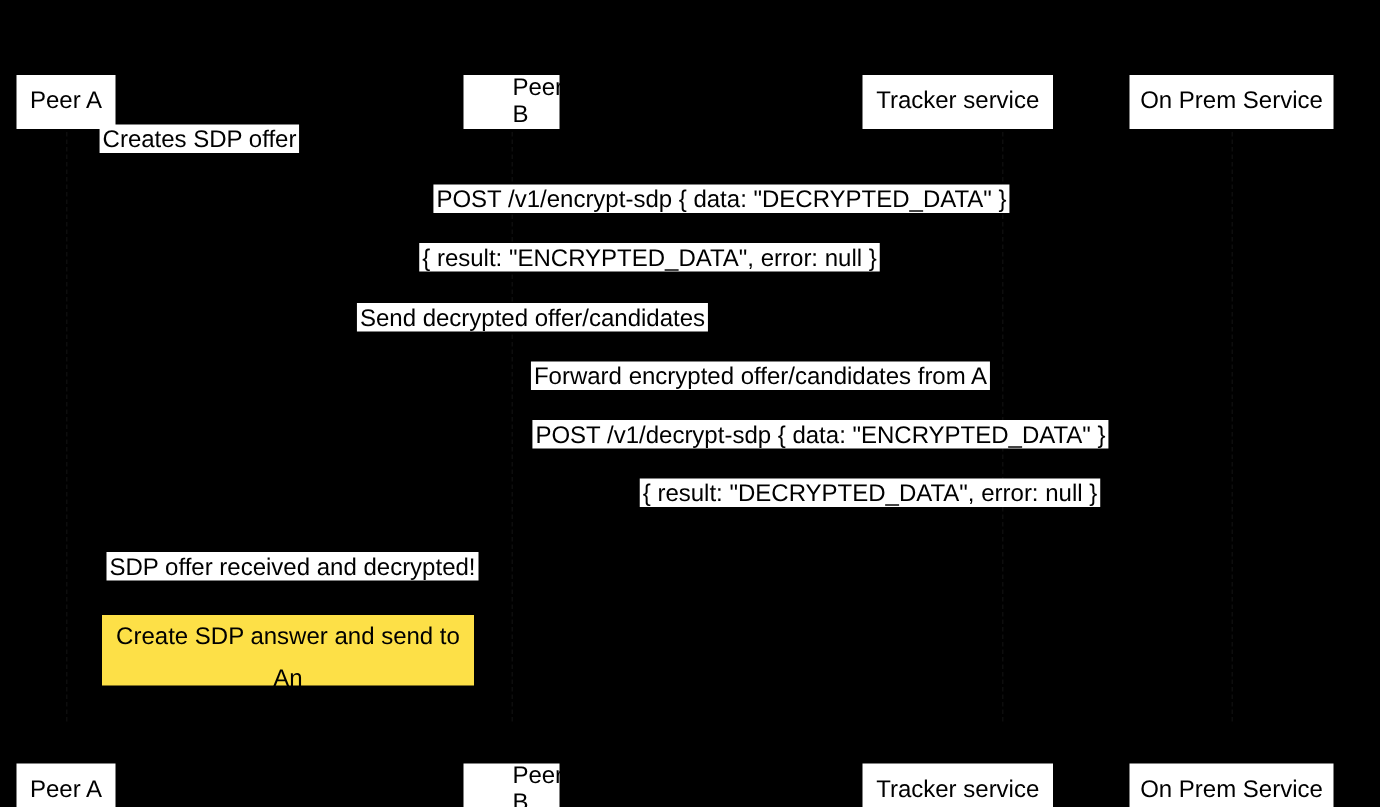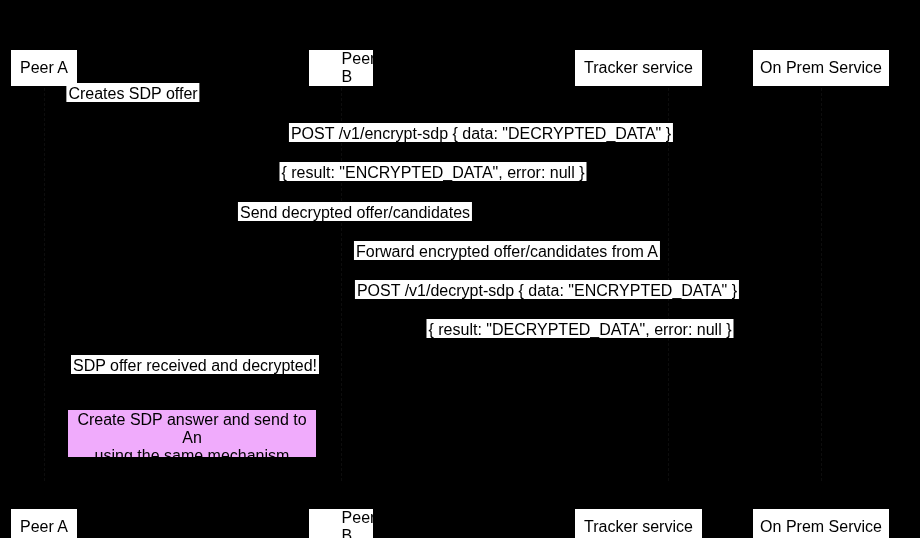--- a/index.html
+++ b/index.html
@@ -53,31 +53,31 @@
     white-space: nowrap;
     transform: translateX(-50%);
   }
   .m1 { left: 133px; top: 83px; }
   .m2 { left: 433px; top: 123px; margin-left: 48px; }
   .m3 { left: 433px; top: 162px; }
   .m4 { left: 355px; top: 202px; }
   .m5 { left: 507px; top: 241px; }
   .m6 { left: 547px; top: 280px; }
   .m7 { left: 580px; top: 319px; }
-  .m8 { left: 195px; top: 355px; }
+  .m8 { left: 195px; top: 368px; }
 
   .note {
     position: absolute;
     left: 68px;
     top: 410px;
     width: 248px;
     height: 47px;
-    background: #f0abfc;
+    background: #fde047;
     font-size: 16px;
-    line-height: 18px;
+    line-height: 28px;
     text-align: center;
     box-sizing: border-box;
     padding-top: 1px;
   }
   .note-line { display: block; }
 </style>
 </head>
 <body>
 
 <div class="stage">

